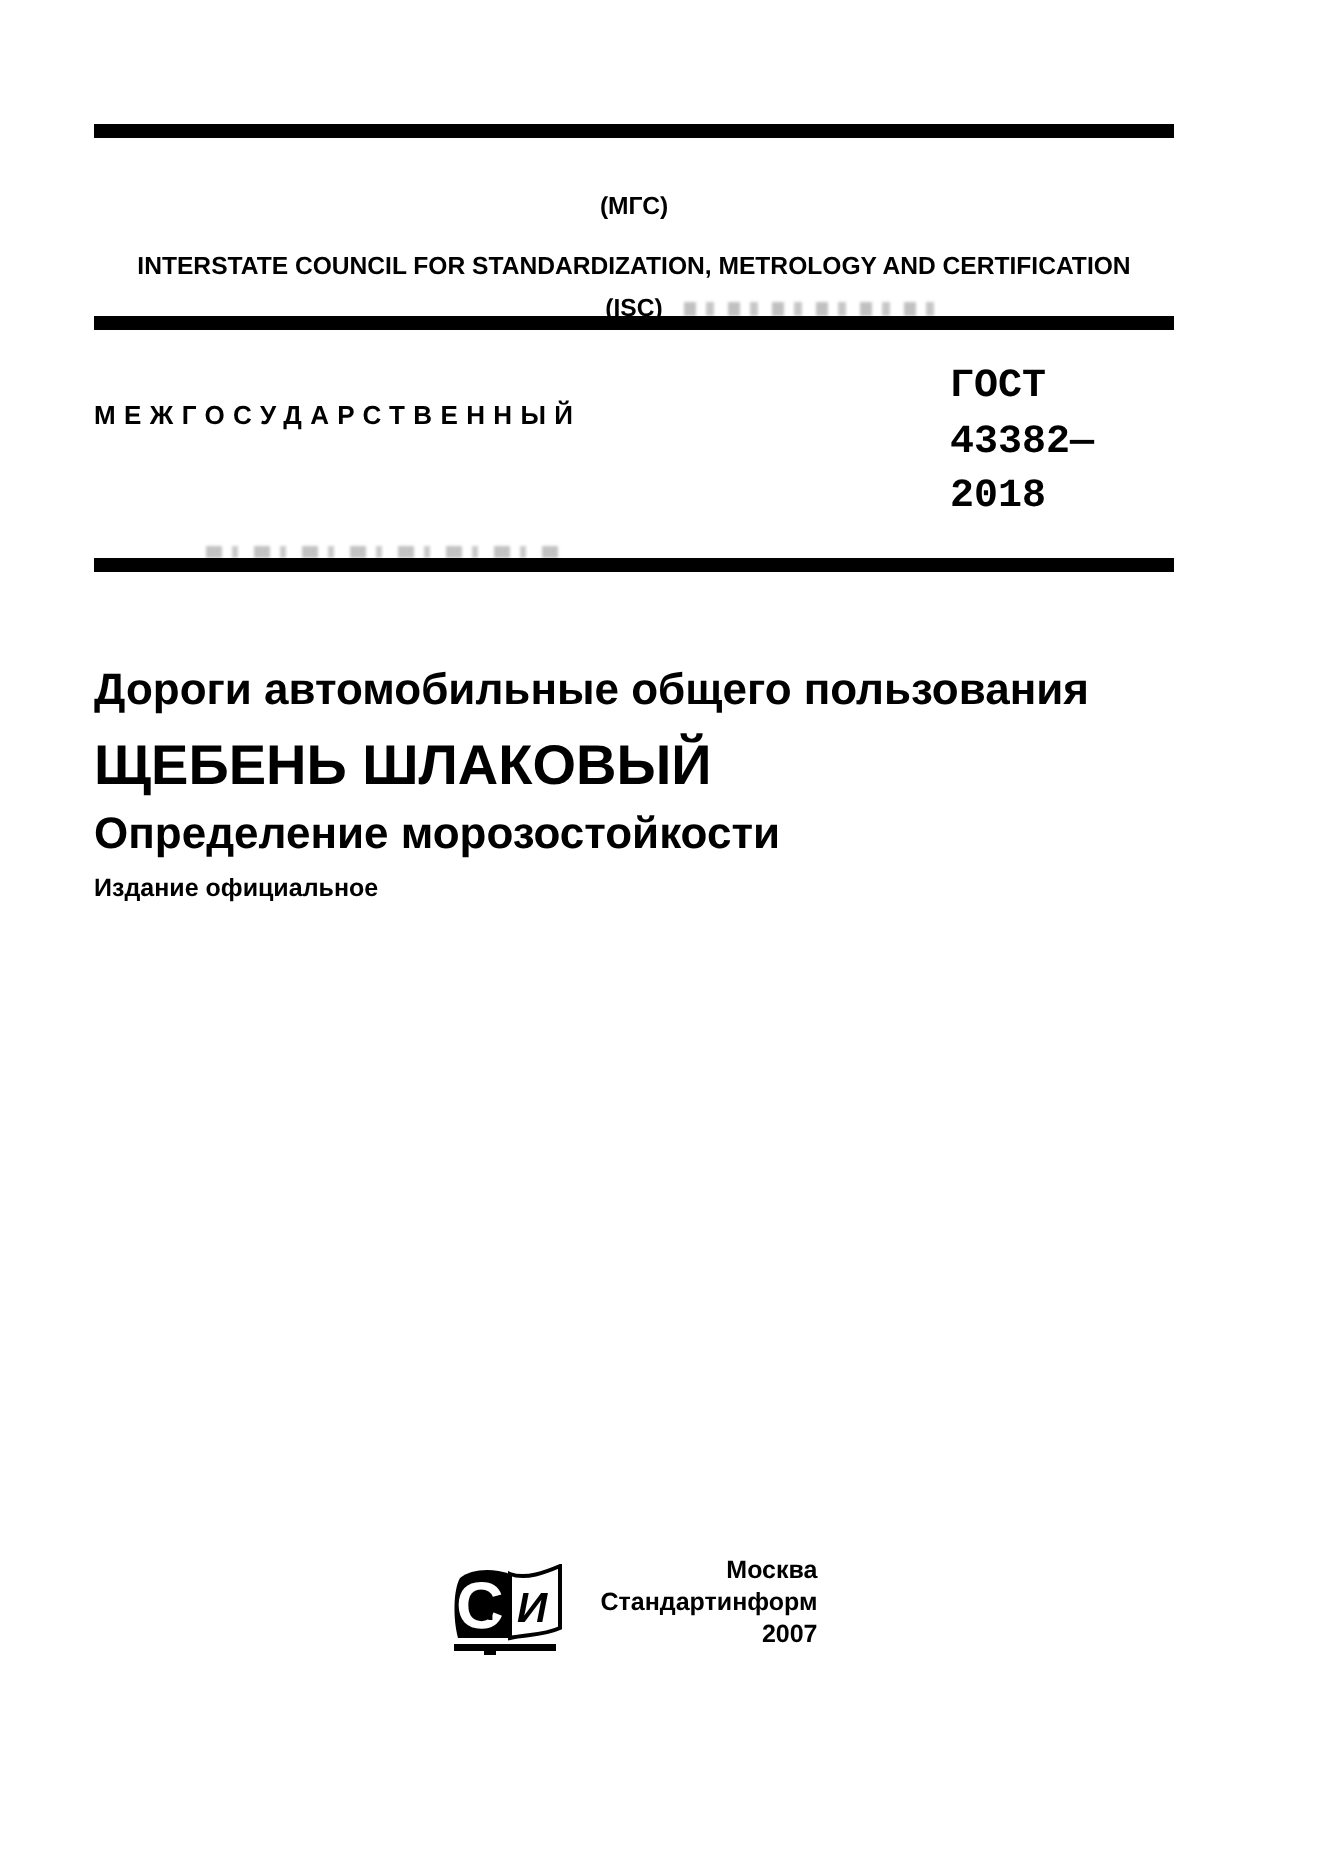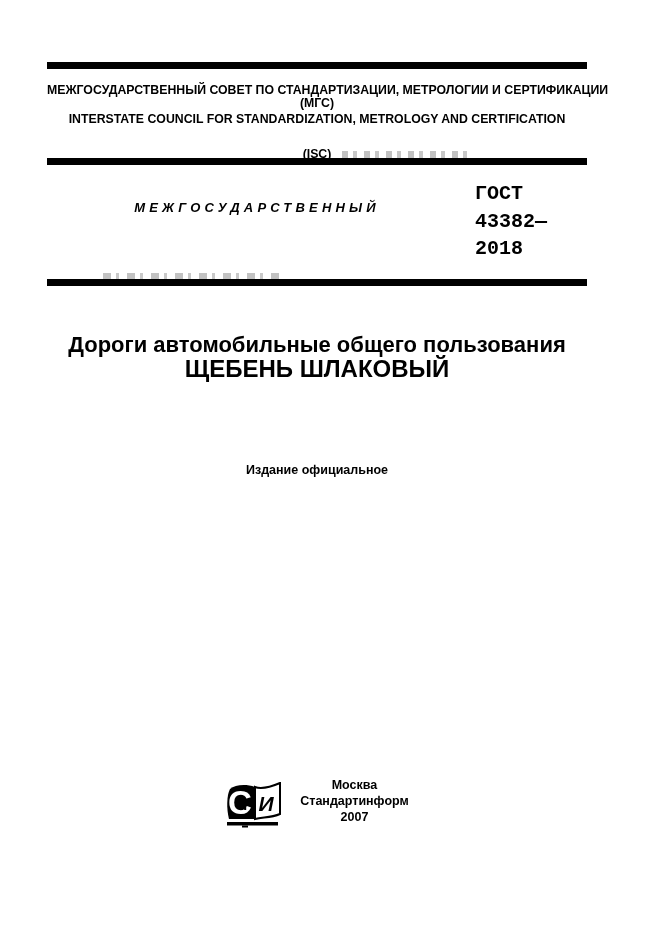--- a/index.html
+++ b/index.html
@@ -39,85 +39,85 @@
   }
 
   
   .hdr-line {
     position:absolute; left:47px; width:540px;
     text-align:center; white-space:nowrap;
     font-size:12.3px; line-height:13px;
   }
   #hdr-ru      { top:84px; }
   #hdr-ru-abbr { top:97px; }
-  #hdr-en      { top:113px; }
+  #hdr-en      { top:127px; }
   #hdr-en-abbr { top:148px; }
 
   
   .std-type {
     position:absolute; left:47px; top:197px; width:420px;
-    text-align:center;
-    font-size:13px; line-height:22.5px; letter-spacing:4.2px;font-style:italic;
+    text-align:left;
+    font-size:13px; line-height:22.5px; letter-spacing:4.2px;
   }
   .std-code {
     position:absolute; left:475px; top:180px;
     font-size:20px; line-height:27.5px; white-space:nowrap;font-family:Liberation Mono, monospace;
   }
 
   
   .title-line {
     position:absolute; left:47px; width:540px;
-    text-align:center; white-space:nowrap;
+    white-space:nowrap;
   }
   #title-group    { top:332px; font-size:22px; }
-  #title-name     { top:355px; font-size:24px; }
+  #title-name     { top:367px; font-size:28px; }
   #title-subtitle { top:404px; font-size:22px; }
-  #edition-note   { top:463px; font-size:12.5px; }
+  #edition-note   { top:437px; font-size:12.5px; }
 
   
   .imprint {
     position:absolute; left:47px; top:777px; width:540px;
     display:flex; justify-content:center; align-items:flex-start; gap:17px;
     z-index:1;
   }
   .imprint-logo { width:58px; height:46px; margin-top:5px; flex:0 0 auto; }
   .imprint-text {
-    text-align:center; font-size:12.5px; line-height:16.2px; white-space:nowrap;
+    text-align:right; font-size:12.5px; line-height:16.2px; white-space:nowrap;
   }
 </style>
 </head>
 <body>
 
 <div class="page">
 
   <div class="rule" id="rule-top"></div>
   <div class="ghost" id="ghost-1"></div>
   <div class="ghost" id="ghost-2"></div>
 
-  <div class="hdr-line" id="hdr-ru">МЕЖГОСУДАРСТВЕННЫЙ СОВЕТ ПО СТАНДАРТИЗАЦИИ, МЕТРОЛОГИИ И СЕРТИФИКАЦИИ</div>
   <div class="hdr-line" id="hdr-ru-abbr">(МГС)</div>
   <div class="hdr-line" id="hdr-en">INTERSTATE COUNCIL FOR STANDARDIZATION, METROLOGY AND CERTIFICATION</div>
   <div class="hdr-line" id="hdr-en-abbr">(ISC)</div>
 
   <div class="rule" id="rule-middle"></div>
 
   <div class="std-type">
     <div>МЕЖГОСУДАРСТВЕННЫЙ</div>
   </div>
 
   <div class="std-code">
     <div>ГОСТ</div>
     <div>43382—</div>
     <div>2018</div>
   </div>
 
   <div class="rule" id="rule-bottom"></div>
 
   <div class="title-line" id="title-group">Дороги автомобильные общего пользования</div>
   <div class="title-line" id="title-name">ЩЕБЕНЬ ШЛАКОВЫЙ</div>
+  <div class="title-line" id="title-subtitle">Определение морозостойкости</div>
   <div class="title-line" id="edition-note">Издание официальное</div>
 
   <div class="imprint">
     <svg class="imprint-logo" viewBox="0 0 58 46" xmlns="http://www.w3.org/2000/svg">
 
       <path d="M5,7 C1.5,13 1.5,28 4,37 L30,37 L30,5 C20,1.5 10,3 5,7 Z" fill="#000000"></path>
       <text x="3" y="32" font-size="33" font-weight="bold" font-family="Liberation Sans, sans-serif" fill="#ffffff">С</text>
       <text x="16.5" y="28" font-size="15" font-weight="bold" font-family="Liberation Sans, sans-serif" fill="#000000">т</text>
 
       <path d="M30,37 L30,5 C38,8 48,4 55,1 L55,32 C46,36 38,35 30,37 Z" fill="#ffffff" stroke="#000000" stroke-width="2"></path>

